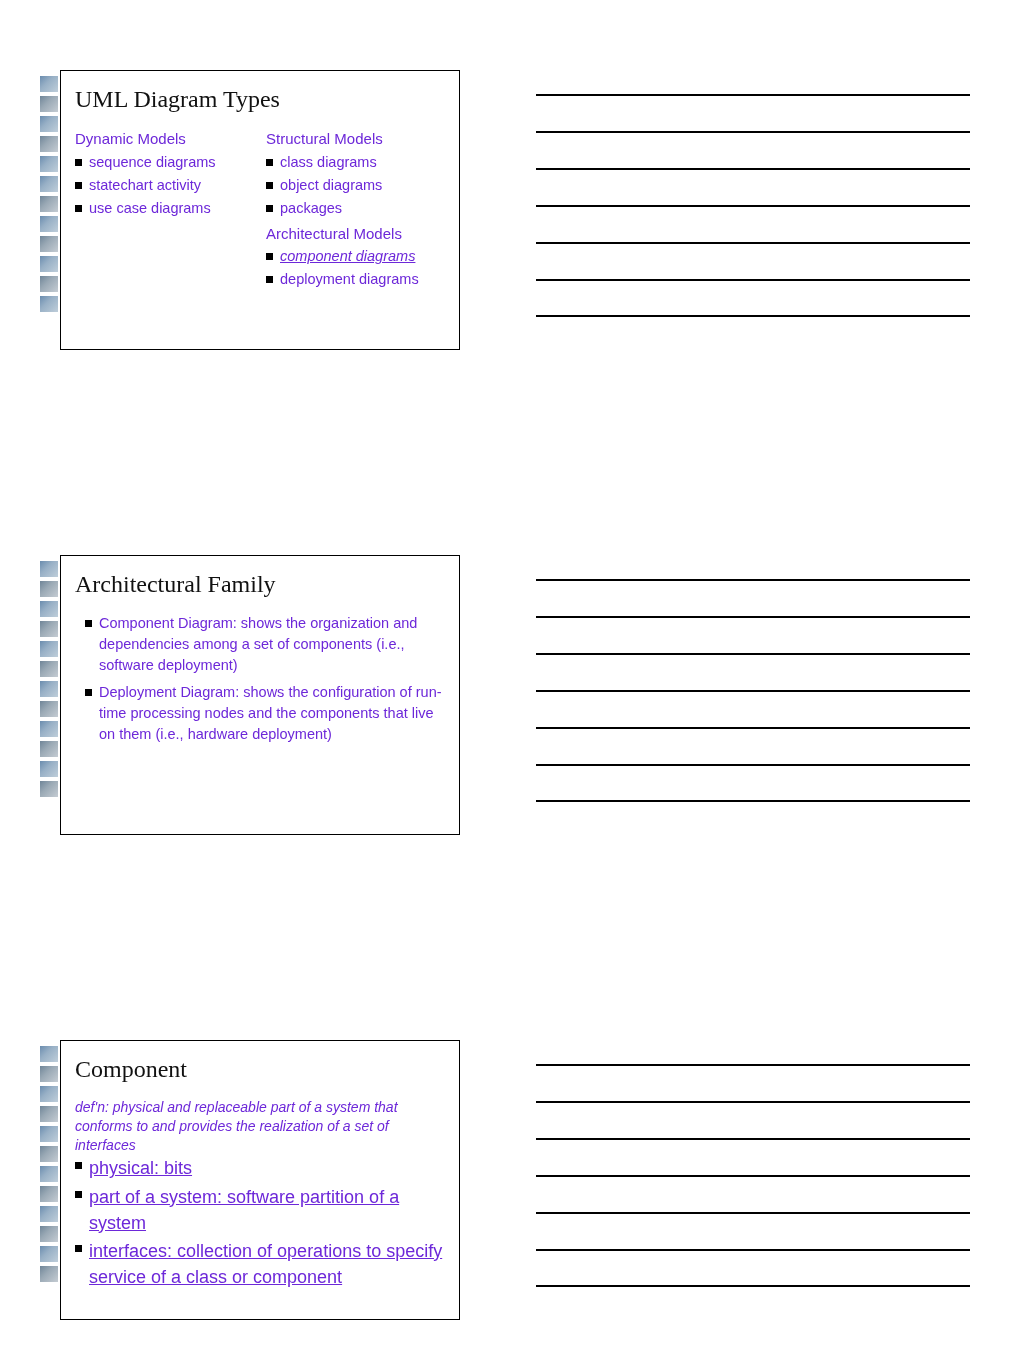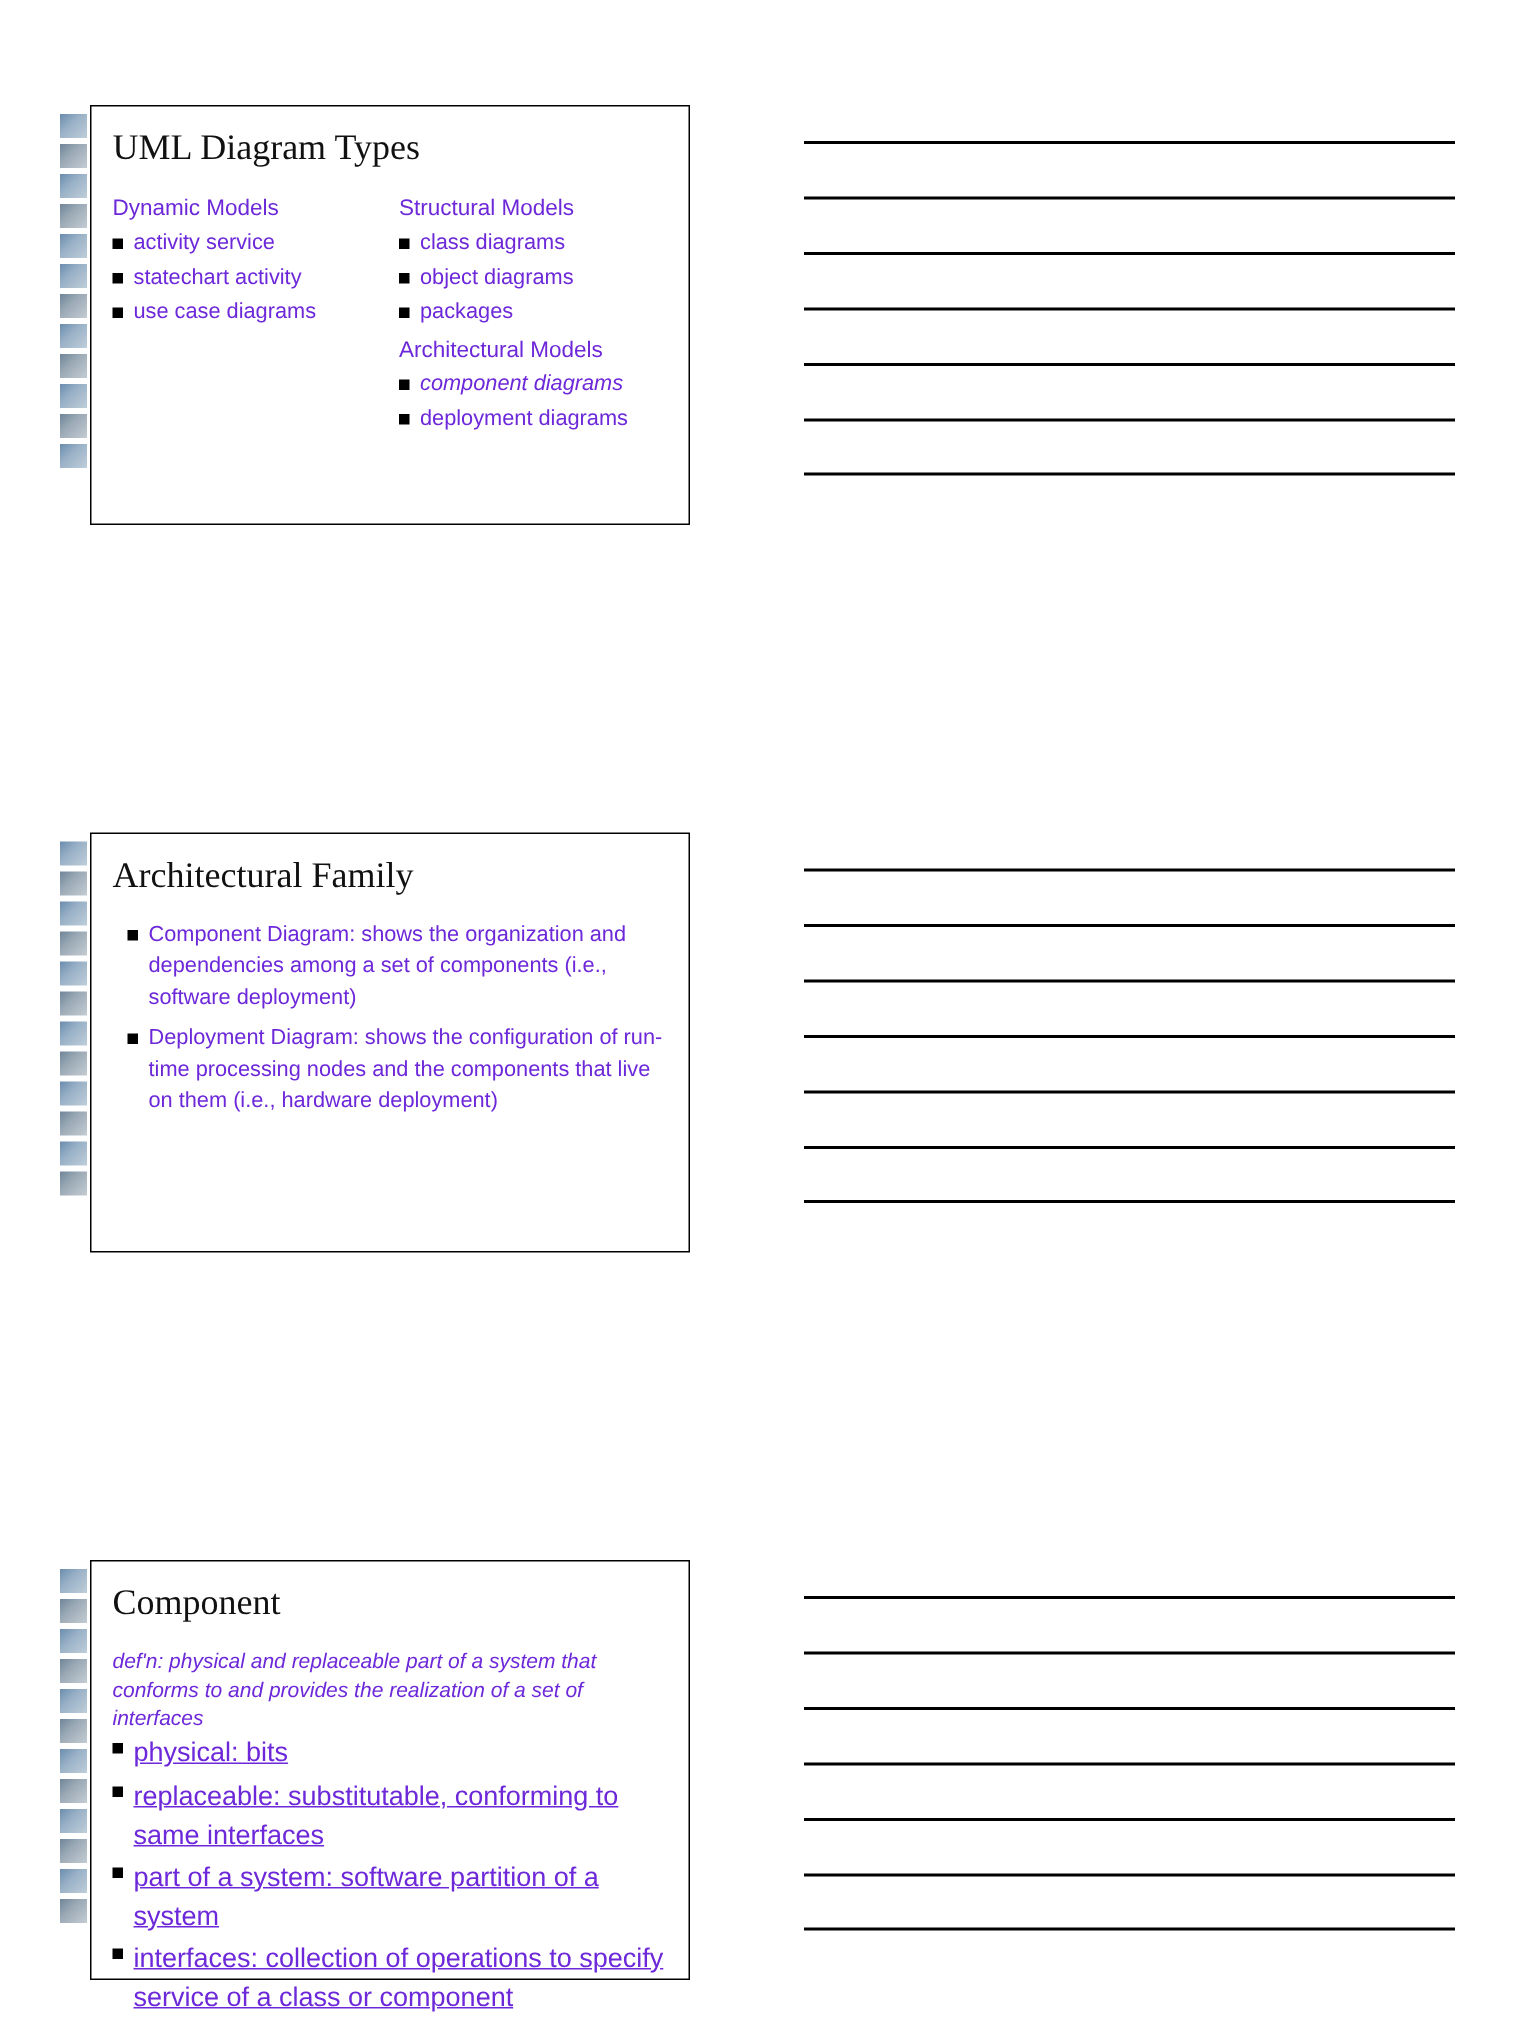--- a/index.html
+++ b/index.html
@@ -64,21 +64,21 @@
   li.sq { position: relative; padding-left: 14px; margin-bottom: 2px; font-size: 14.5px; }
   li.sq::before {
     content: "";
     position: absolute;
     left: 0; top: 7px;
     width: 7px; height: 7px;
     background: #000;
   }
   li.dash { position: relative; padding-left: 26px; font-size: 13px; margin-bottom: 1px; }
   li.dash::before { content: "–"; position: absolute; left: 12px; top: 0; }
-  .ital { font-style: italic; }
+  .ital { font-style: italic; text-decoration: underline; }
   
   .notes {
     flex: 1;
     display: flex;
     flex-direction: column;
     justify-content: space-around;
     padding: 16px 0 6px;
   }
   .notes .line {
     height: 0;
@@ -106,21 +106,21 @@
       <div class="bar"></div>
         <div class="bar dull"></div>
         <div class="bar"></div>
     </div>
     <div class="slide-frame">
       <div class="slide-title">UML Diagram Types</div>
       <div class="slide-body twocol">
         <div>
           <div class="subhead">Dynamic Models</div>
           <ul>
-            <li class="sq">activity service</li>
+            <li class="sq">sequence diagrams</li>
             <li class="sq">statechart activity</li>
             <li class="sq">use case diagrams</li>
           </ul>
         </div>
         <div>
           <div class="subhead">Structural Models</div>
           <ul>
             <li class="sq">class diagrams</li>
             <li class="sq">object diagrams</li>
             <li class="sq">packages</li>
@@ -199,21 +199,20 @@
         <div class="bar dull"></div>
     </div>
     <div class="slide-frame">
       <div class="slide-title">Component</div>
       <div class="slide-body">
         <div class="defn">
           <span>def'n:  </span><span>physical and replaceable part of a system that conforms to and provides the realization of a set of interfaces</span>
         </div>
         <ul>
           <li class="sq sm">physical:  bits</li>
-          <li class="sq sm">replaceable:  substitutable, conforming to same interfaces</li>
           <li class="sq sm">part of a system:  software partition of a system</li>
           <li class="sq sm">interfaces:  collection of operations to specify service of a class or component</li>
         </ul>
       </div>
     </div>
   </div>
   <div class="notes">
     <div class="line"></div>
     <div class="line"></div>
     <div class="line"></div>

